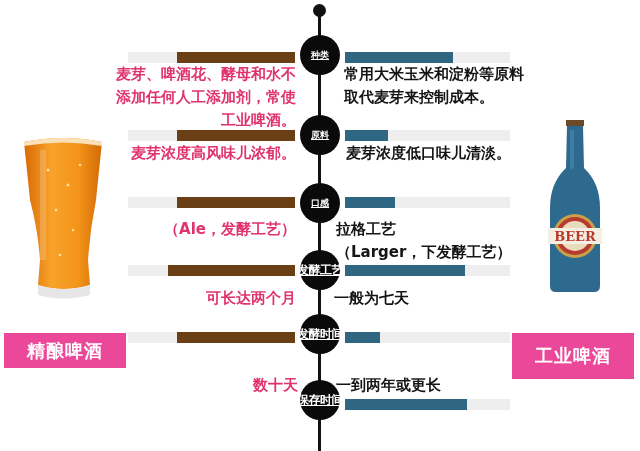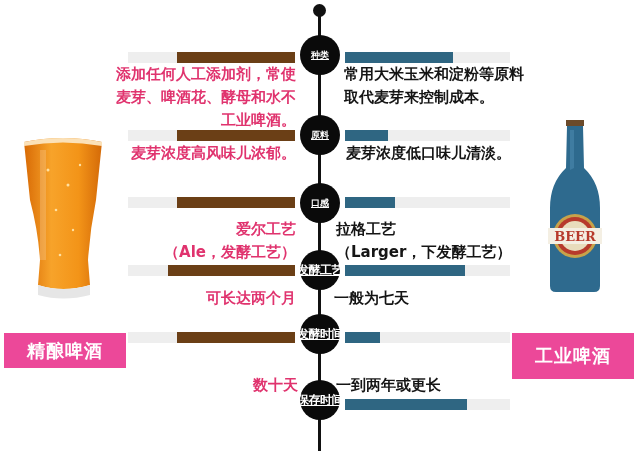--- a/index.html
+++ b/index.html
@@ -26,22 +26,22 @@
 
 <div class="abs axis"></div>
 <div class="abs axis-dot"></div>
 
 <div class="abs bar grey" style="left:128px;top:52px;width:49px;"></div>
 <div class="abs bar brown" style="left:177px;top:52px;width:118px;"></div>
 <div class="abs bar grey" style="left:345px;top:52px;width:165px;"></div>
 <div class="abs bar blue" style="left:345px;top:52px;width:108px;"></div>
 <div class="abs node" style="left:300px;top:35px;">种类</div>
 <div class="abs ltext" style="left:60px;top:63px;width:236px;">
+  <div>麦芽、啤酒花、酵母和水不</div>
   <div>添加任何人工添加剂，常使</div>
-  <div>麦芽、啤酒花、酵母和水不</div>
   <div>工业啤酒。</div>
 </div>
 <div class="abs rtext" style="left:344px;top:63px;width:240px;">
   <div>常用大米玉米和淀粉等原料</div>
   <div>取代麦芽来控制成本。</div>
 </div>
 
 <div class="abs bar grey" style="left:128px;top:130px;width:49px;"></div>
 <div class="abs bar brown" style="left:177px;top:130px;width:118px;"></div>
 <div class="abs bar grey" style="left:345px;top:130px;width:165px;"></div>
@@ -53,21 +53,20 @@
 <div class="abs rtext" style="left:346px;top:142px;width:240px;">
   <div>麦芽浓度低口味儿清淡。</div>
 </div>
 
 <div class="abs bar grey" style="left:128px;top:197px;width:49px;"></div>
 <div class="abs bar brown" style="left:177px;top:197px;width:118px;"></div>
 <div class="abs bar grey" style="left:345px;top:197px;width:165px;"></div>
 <div class="abs bar blue" style="left:345px;top:197px;width:50px;"></div>
 <div class="abs node" style="left:300px;top:183px;">口感</div>
 <div class="abs ltext" style="left:100px;top:218px;width:196px;">
-  <div>爱尔工艺</div>
   <div>（Ale，发酵工艺）</div>
 </div>
 <div class="abs rtext" style="left:336px;top:218px;width:200px;">
   <div>拉格工艺</div>
   <div>（Larger，下发酵工艺）</div>
 </div>
 
 <div class="abs bar grey" style="left:128px;top:265px;width:40px;"></div>
 <div class="abs bar brown" style="left:168px;top:265px;width:127px;"></div>
 <div class="abs bar grey" style="left:345px;top:265px;width:165px;"></div>

